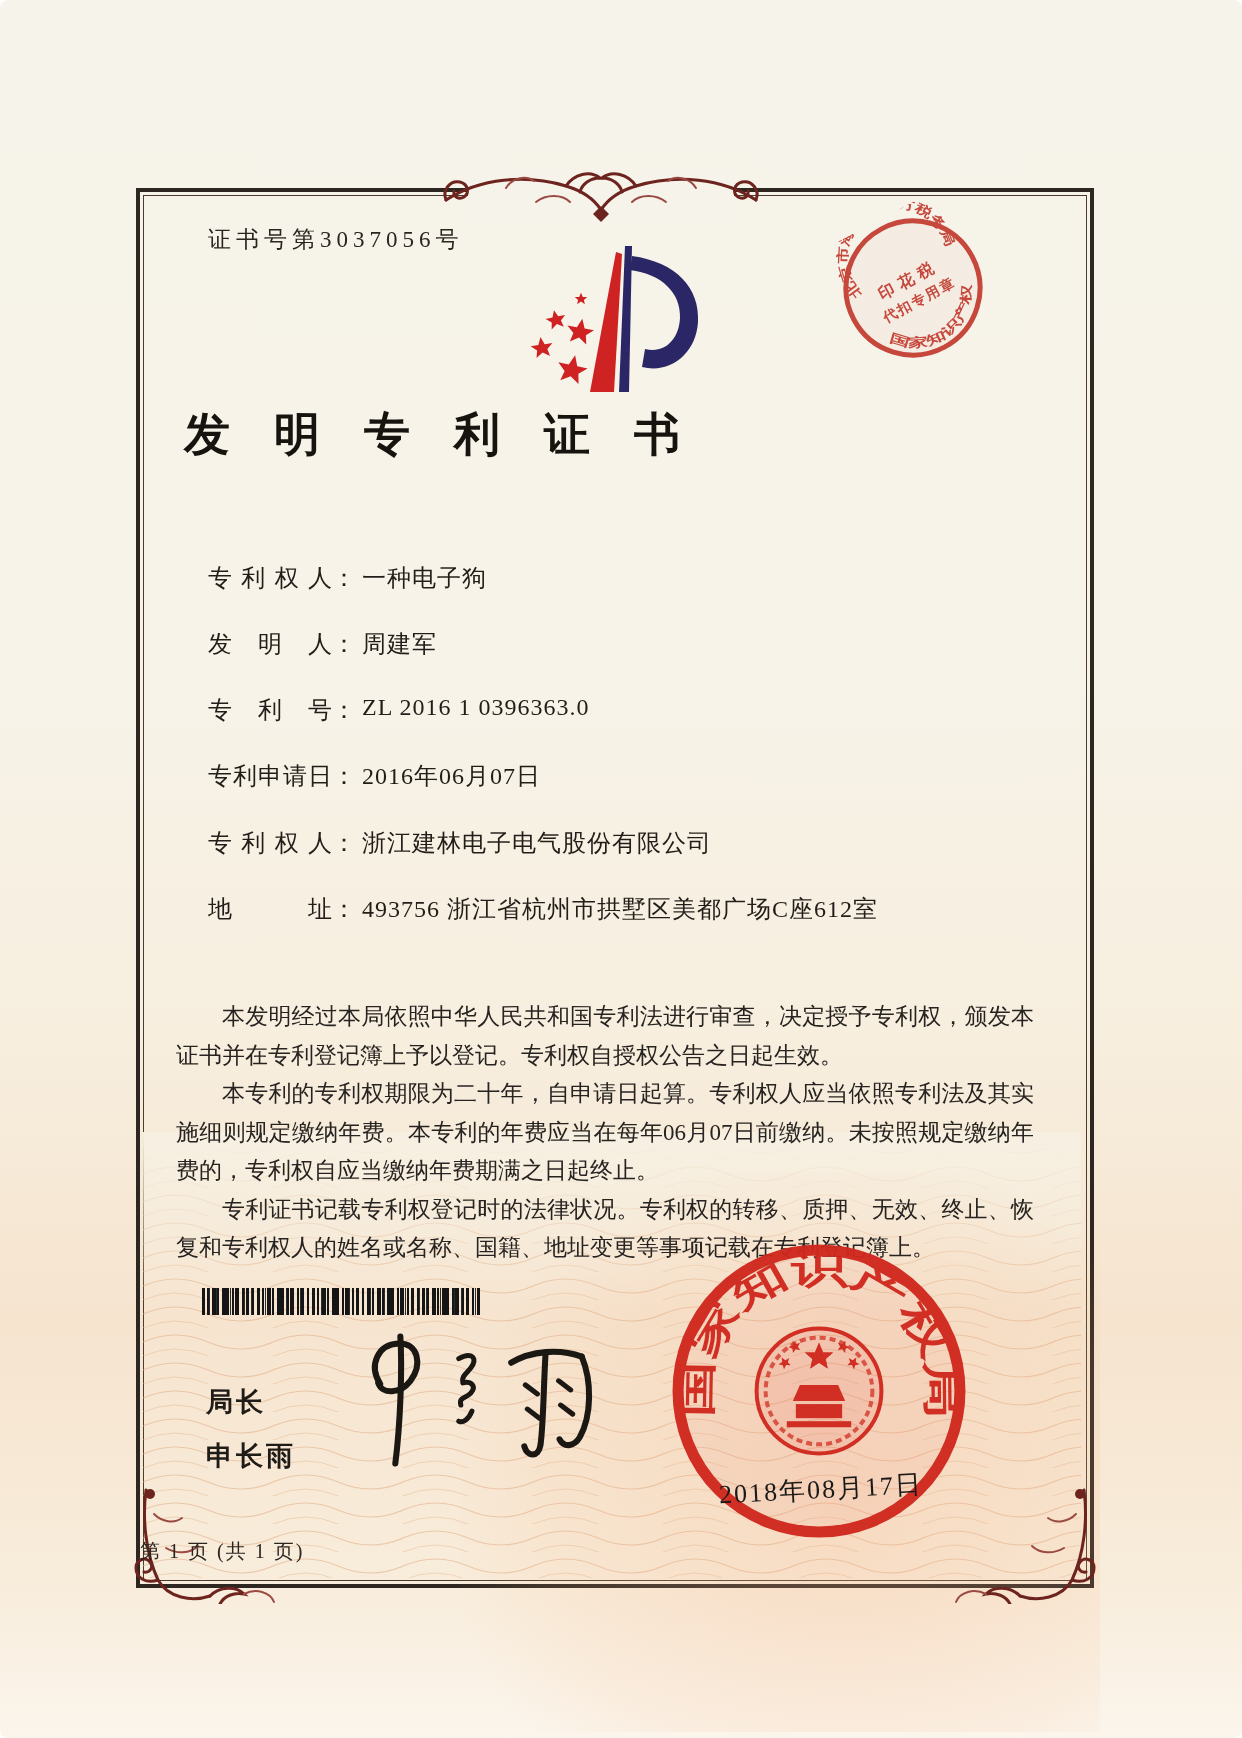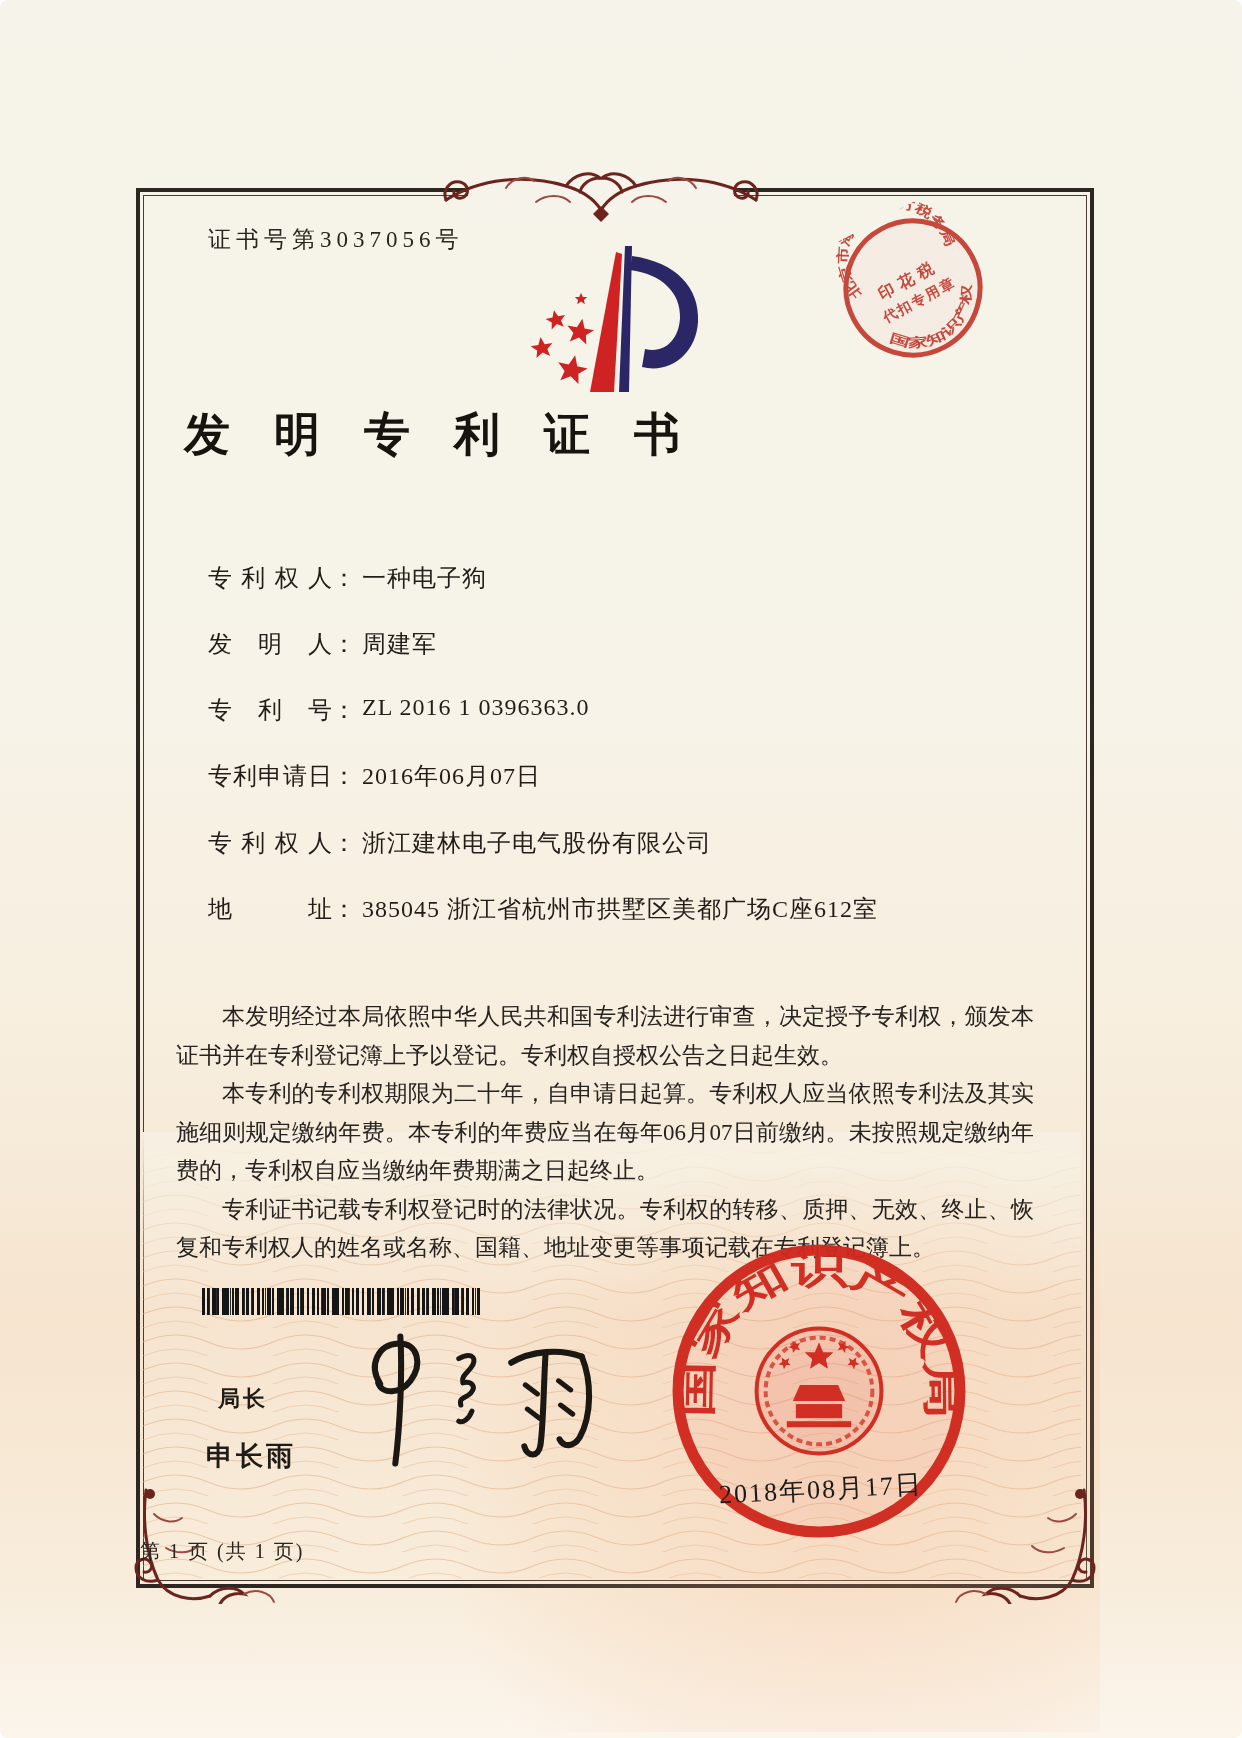--- a/index.html
+++ b/index.html
@@ -32,21 +32,21 @@
     color:#272320;text-align:justify;}
   .body-text p{margin:0;text-indent:2em;}
 
   .barcode{position:absolute;left:62px;top:1096px;width:280px;height:27px;
     background:
       repeating-linear-gradient(90deg,#151515 0 2px,rgba(0,0,0,0) 2px 5px),
       repeating-linear-gradient(90deg,#151515 0 3px,rgba(0,0,0,0) 3px 11px),
       repeating-linear-gradient(90deg,#2b2b2b 0 1px,rgba(0,0,0,0) 1px 7px);}
 
   .signer-title{position:absolute;left:66px;top:1192px;font-family:"Liberation Sans","DejaVu Sans",sans-serif;
-    font-weight:600;font-size:22px;color:#1f1b16;letter-spacing:3px;margin-left:12px;}
+    font-weight:600;font-size:27px;color:#1f1b16;letter-spacing:3px;}
   .signer-name{position:absolute;left:66px;top:1246px;font-family:"Liberation Sans","DejaVu Sans",sans-serif;
     font-weight:600;font-size:27px;color:#1f1b16;letter-spacing:3px;}
   .signature{position:absolute;left:218px;top:1136px;width:252px;height:142px;}
 
   .seal{position:absolute;left:528px;top:1048px;width:302px;height:302px;opacity:.96;}
   .seal-date{position:absolute;left:538px;top:1280px;width:286px;text-align:center;font-size:26px;
     color:#1c1a18;letter-spacing:2px;transform:rotate(-3deg);}
 
   .tax-stamp{position:absolute;left:697px;top:20px;width:152px;height:152px;transform:rotate(-28deg);opacity:.92;}
 
@@ -164,21 +164,21 @@
       <div class="field-row" style="top:502px">
         <span class="field-label">专利号</span><span class="field-colon">：</span><span class="field-value">ZL 2016 1 0396363.0</span>
       </div>
       <div class="field-row" style="top:568px">
         <span class="field-label">专利申请日</span><span class="field-colon">：</span><span class="field-value">2016年06月07日</span>
       </div>
       <div class="field-row" style="top:635px">
         <span class="field-label">专利权人</span><span class="field-colon">：</span><span class="field-value">浙江建林电子电气股份有限公司</span>
       </div>
       <div class="field-row" style="top:701px">
-        <span class="field-label">地址</span><span class="field-colon">：</span><span class="field-value">385045 浙江省杭州市拱墅区美都广场C座612室</span>
+        <span class="field-label">地址</span><span class="field-colon">：</span><span class="field-value">493756 浙江省杭州市拱墅区美都广场C座612室</span>
       </div>
 
       <div class="body-text">
         <p>本发明经过本局依照中华人民共和国专利法进行审查，决定授予专利权，颁发本证书并在专利登记簿上予以登记。专利权自授权公告之日起生效。</p>
         <p>本专利的专利权期限为二十年，自申请日起算。专利权人应当依照专利法及其实施细则规定缴纳年费。本专利的年费应当在每年06月07日前缴纳。未按照规定缴纳年费的，专利权自应当缴纳年费期满之日起终止。</p>
         <p>专利证书记载专利权登记时的法律状况。专利权的转移、质押、无效、终止、恢复和专利权人的姓名或名称、国籍、地址变更等事项记载在专利登记簿上。</p>
       </div>
 
       <div class="barcode"></div>
 

